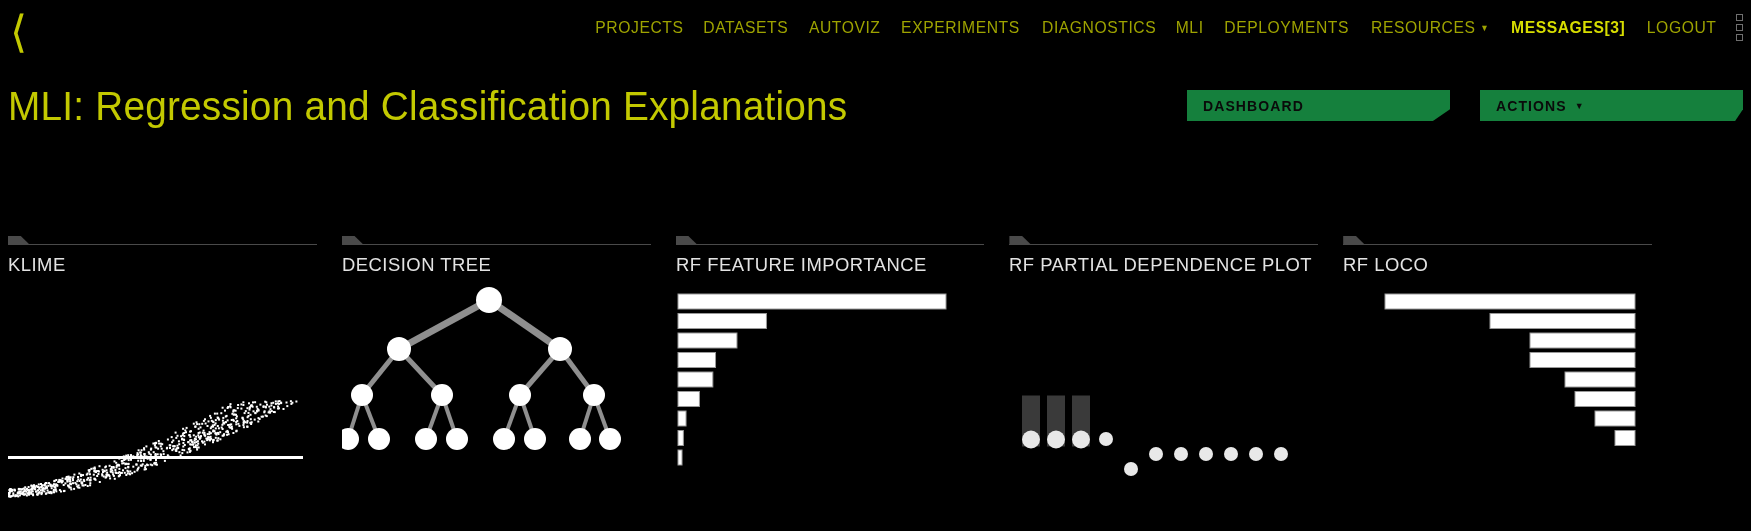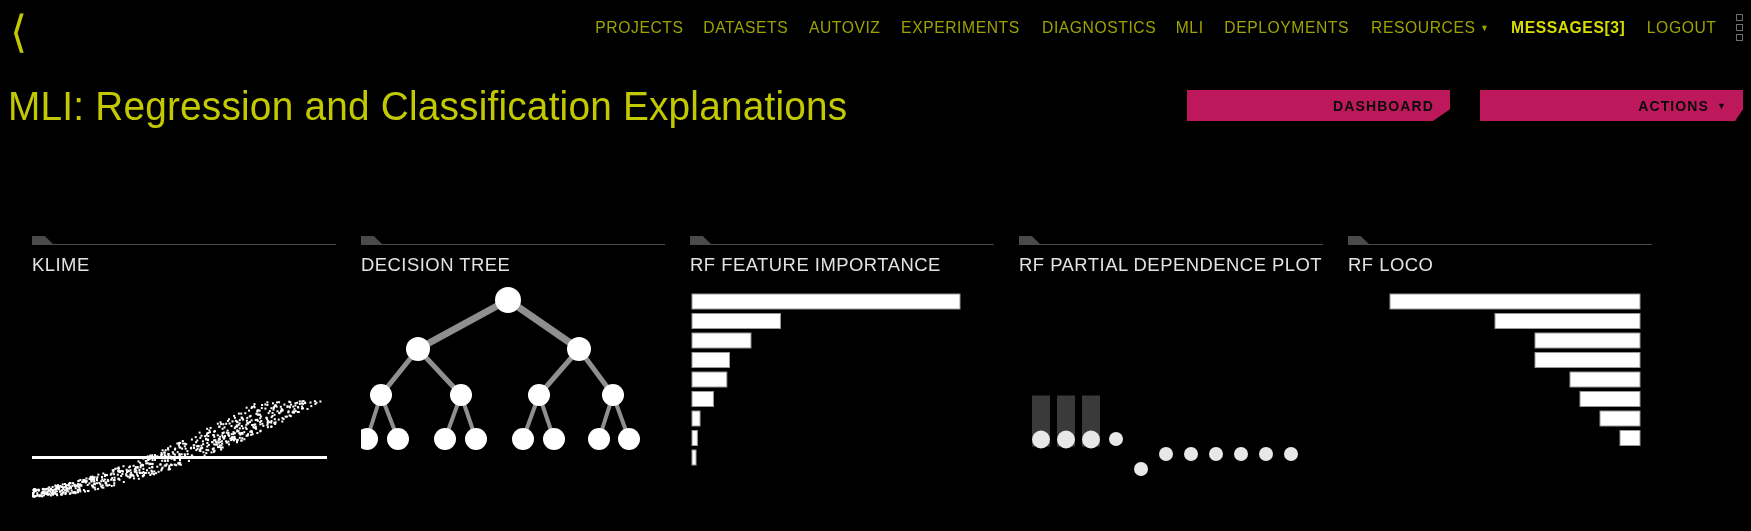--- a/index.html
+++ b/index.html
@@ -69,24 +69,24 @@
     position: absolute; left: 8px; top: -4px;
     font-family: "Liberation Sans Narrow","Liberation Sans", sans-serif;
     font-size: 40px; color: #c3c900; letter-spacing: .2px;
     font-weight: 400; transform: scaleX(.97); transform-origin: left;
     white-space: nowrap;
   }
   .action-buttons {
     position: absolute; right: 8px; top: 2px; display: flex; gap: 24px;
   }
   .btn {
-    background: #be185d; color: #0a0a0a; border: none;
+    background: #15803d; color: #0a0a0a; border: none;
     font-family: "Liberation Sans Narrow","Liberation Sans", sans-serif;
     font-size: 14px; font-weight: 700; letter-spacing: 1.1px;
-    height: 31px; display: flex; align-items: center; justify-content: flex-end;
+    height: 31px; display: flex; align-items: center; justify-content: flex-start;
     cursor: pointer; padding: 0 16px;
   }
   .btn-dashboard {
     width: 263px;
     clip-path: polygon(0 0, 100% 0, 100% 62%, 93.5% 100%, 0 100%);
   }
   .btn-actions {
     width: 263px;
     clip-path: polygon(0 0, 100% 0, 100% 62%, 97% 100%, 0 100%);
     margin-left: 6px;
@@ -113,21 +113,21 @@
     height: 1px; background: #5a5a5a;
   }
   #tab-summary { left: 8px;    width: 517px; }
   #tab-daimodel{ left: 525px;  width: 517px; }
   #tab-surrogate{ left: 1042px; width: 701px; }
 
   
   .cards {
     position: absolute; left: 0; top: 236px;
     width: 1669px; height: 295px;
-    display: flex; gap: 0; padding-left: 24px;
+    display: flex; gap: 0;
   }
   .card { position: relative; width: 350.2px; height: 295px; padding: 0 8px; }
   .card-rule {
     position: relative; height: 9px; margin: 0 0 0 0;
   }
   .card-rule .line {
     position: absolute; left: 0; right: 9px; top: 8px;
     height: 1px; background: #4a4a4a;
   }
   .card-rule .notch {

